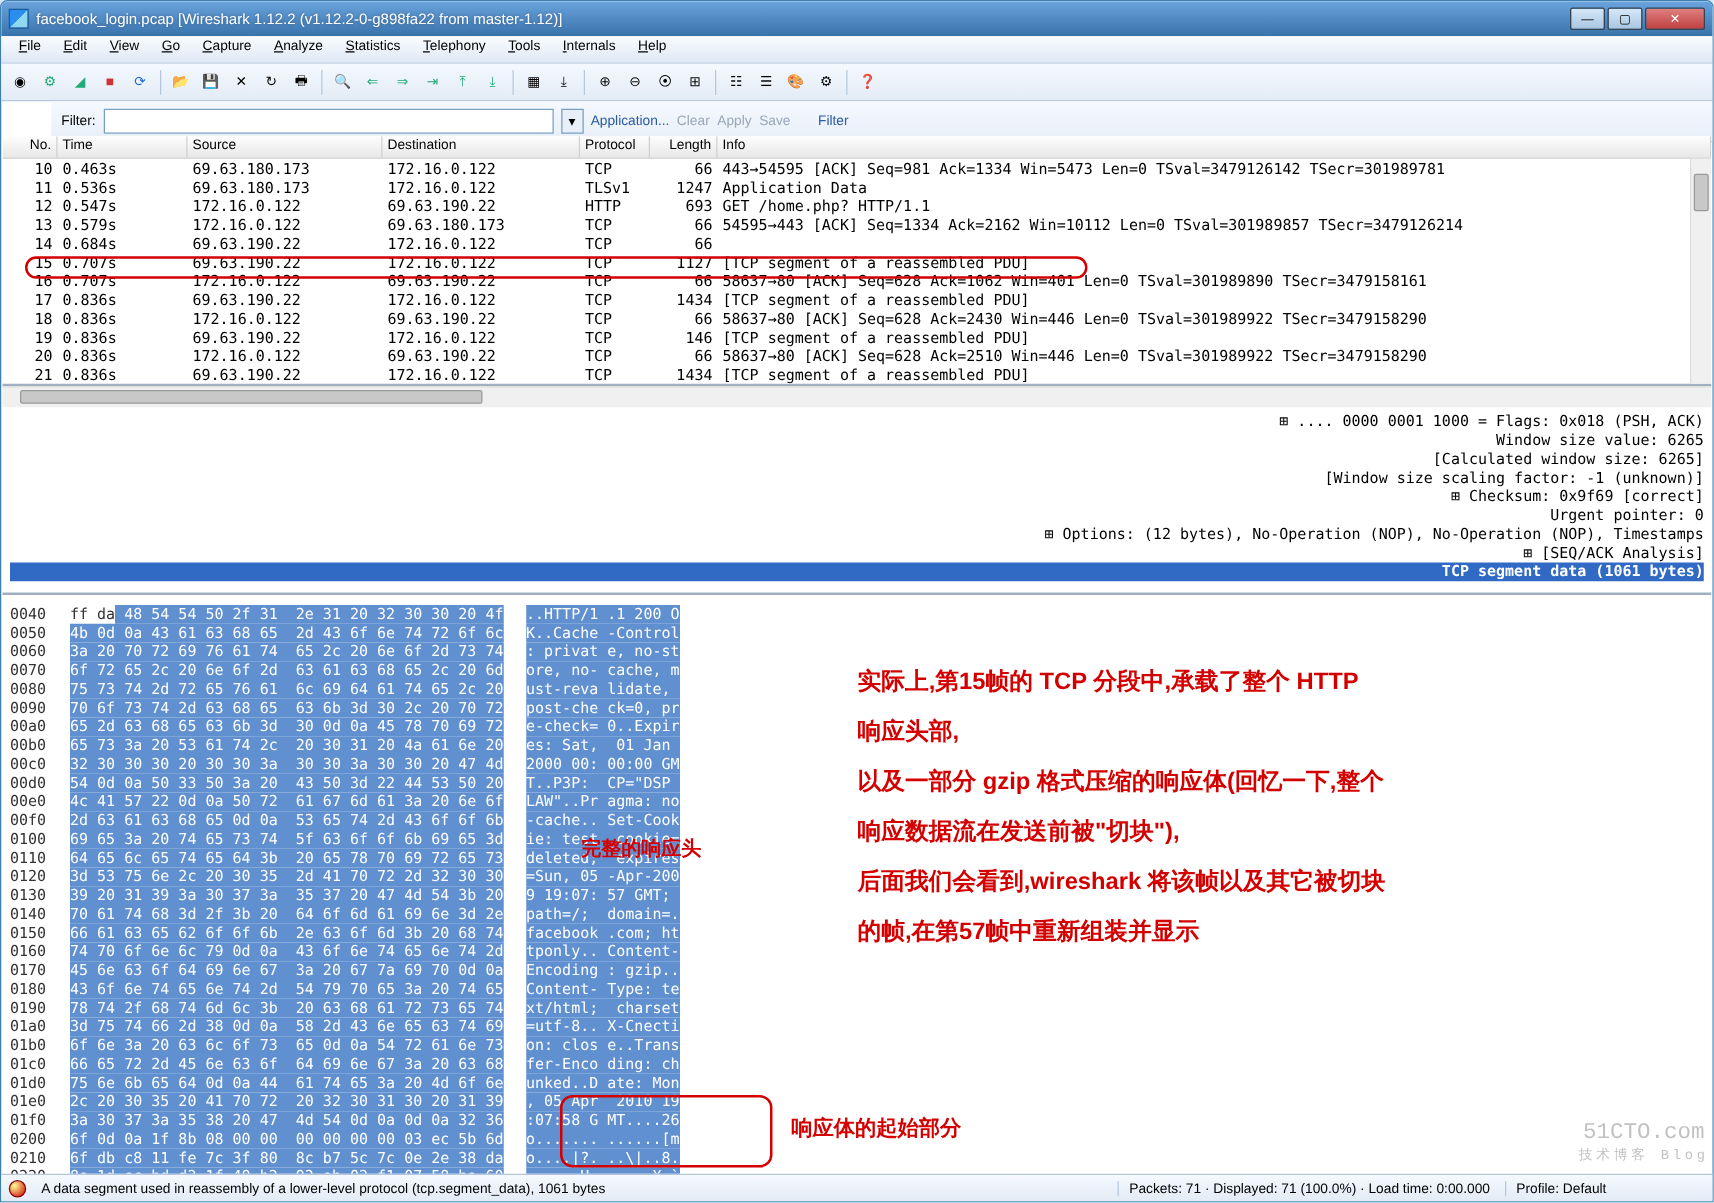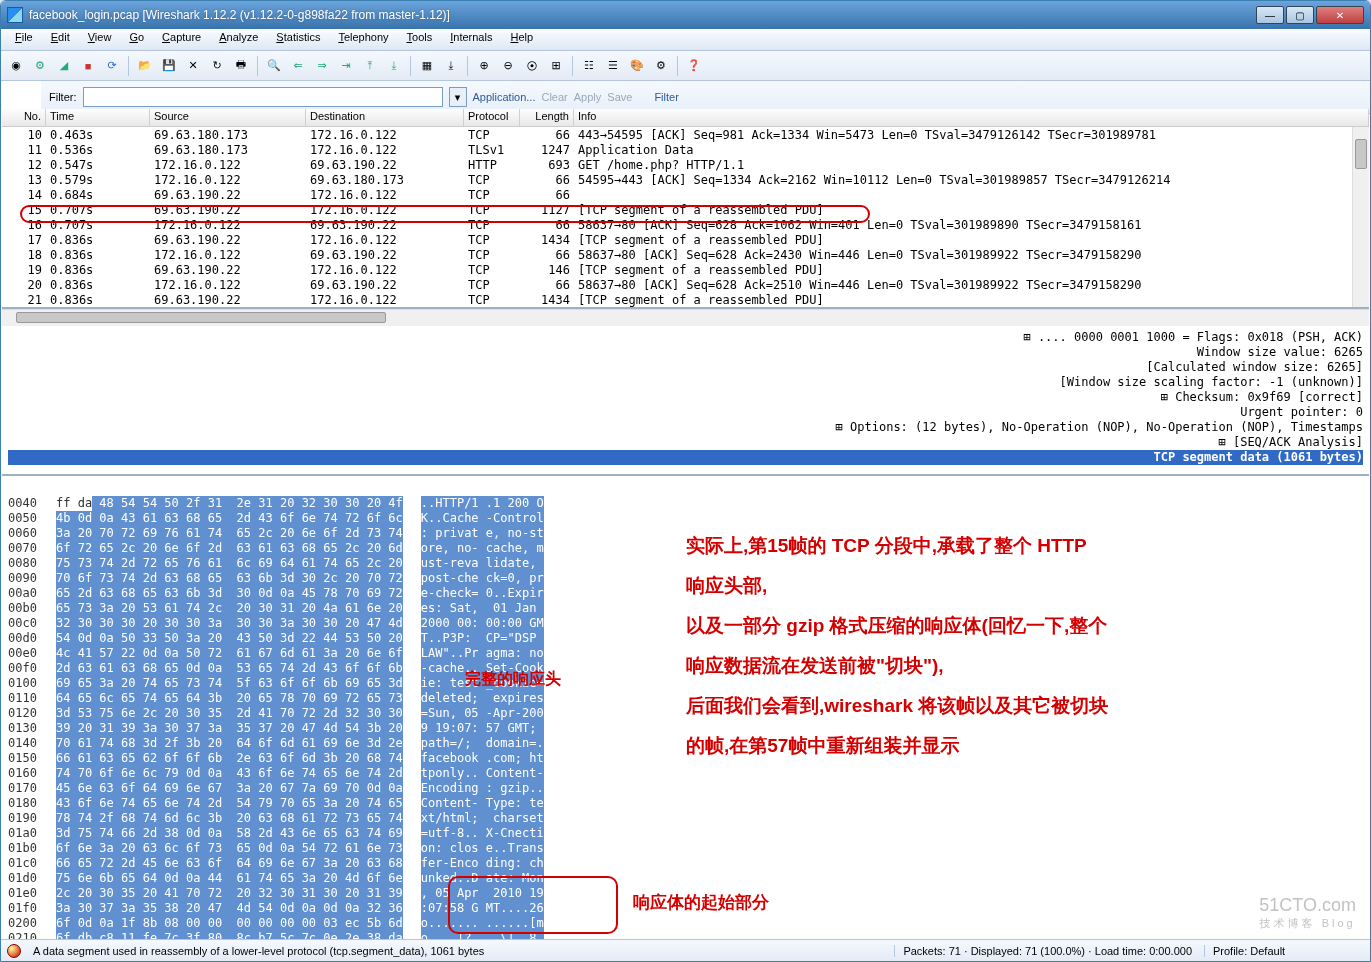--- a/index.html
+++ b/index.html
@@ -31,31 +31,31 @@
 .pl-row > div { padding:0 4px; overflow:hidden; }
 .c-no{width:44px;text-align:right}.c-tm{width:104px}.c-sr{width:156px}.c-ds{width:158px}.c-pr{width:56px}.c-ln{width:54px;text-align:right}.c-in{flex:1}
 .red-box { position:absolute; border:2px solid #d40000; pointer-events:none; border-radius:10px; }
 .scroll-track { position:absolute; right:0; top:18px; bottom:0; width:17px; background:#f0f0f0; border-left:1px solid #ddd; }
 .scroll-thumb { position:absolute; left:2px; right:2px; background:#c8c8c8; border:1px solid #999; border-radius:2px; }
 .hscroll { height:17px; background:#f0f0f0; border-top:1px solid #ddd; position:relative; }
 .hs-thumb { position:absolute; top:2px; height:11px; background:#c8c8c8; border:1px solid #999; border-radius:2px; }
 .detail-pane { height:150px; overflow:hidden; font-family:"Lucida Console",Consolas,monospace; font-size:12px; line-height:15px; padding:4px 6px; background:#fff; border-bottom:2px solid #a0b0c0; position:relative;text-align:right; }
 .tree-line { white-space:pre; }
 .tree-line.sel { background:#316ac5; color:#fff;font-weight:bold; }
-.hex-pane { flex:1; overflow:hidden; font-family:"Lucida Console",Consolas,monospace; font-size:12px; line-height:15px; padding:20px 6px; background:#fff; position:relative; }
+.hex-pane { flex:1; overflow:hidden; font-family:"Lucida Console",Consolas,monospace; font-size:12px; line-height:15px; padding:8px 6px; background:#fff; position:relative; }
 .hex-row { display:flex; white-space:pre; }
 .hex-off { color:#333; width:48px; }
 .hex-by { color:#fff; background:#6090d0; }
 .hex-by.plain { background:transparent; color:#333; }
 .hex-as { color:#fff; background:#6090d0; margin-left:18px; }
 .ann { position:absolute; color:#d40000; font-weight:bold; font-family:"Microsoft YaHei",sans-serif; }
 .statusbar { position:absolute; bottom:0; left:0; right:0; height:22px; background:linear-gradient(#f5f9ff,#e3ebf5); border-top:1px solid #b5c7de; display:flex; align-items:center; padding:0 6px; font-size:11px; gap:12px; }
 .stat-led { width:14px; height:14px; border-radius:50%; background:radial-gradient(circle at 30% 30%,#ff9,#c00); border:1px solid #800; }
 .sb-sep { border-left:1px solid #b5c7de; padding-left:8px; }
-.watermark { position:absolute; right:14px; bottom:30px; color:#999; font-family:Liberation Sans, sans-serif; font-size:18px; text-align:center; opacity:.6; pointer-events:none; }
+.watermark { position:absolute; right:3px; bottom:30px; color:#999; font-family:Liberation Mono, monospace; font-size:18px; text-align:center; opacity:.6; pointer-events:none; }
 .watermark .cn { font-size:11px; letter-spacing:3px; }
 .content-wrap { position:absolute; top:108px; left:1px; right:1px; bottom:22px; display:flex; flex-direction:column; }
 </style>
 </head>
 <body>
 
 <div class="window">
   <div class="titlebar">
     <div class="app-icon"></div>
     <div class="title-text">facebook_login.pcap  [Wireshark 1.12.2  (v1.12.2-0-g898fa22 from master-1.12)]</div>

